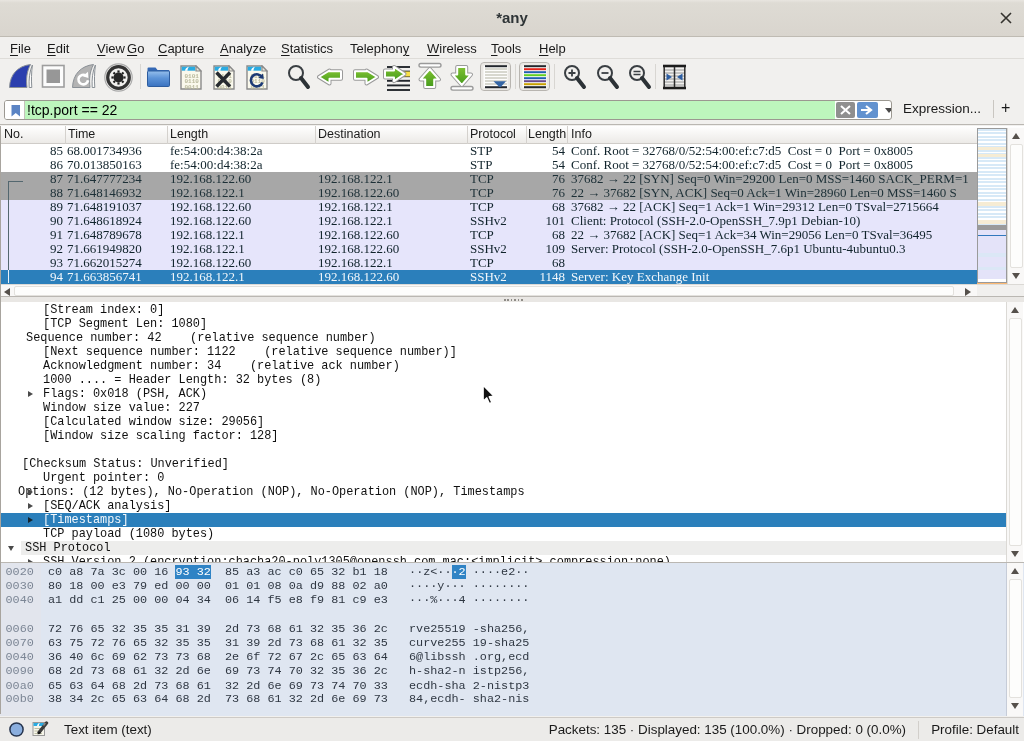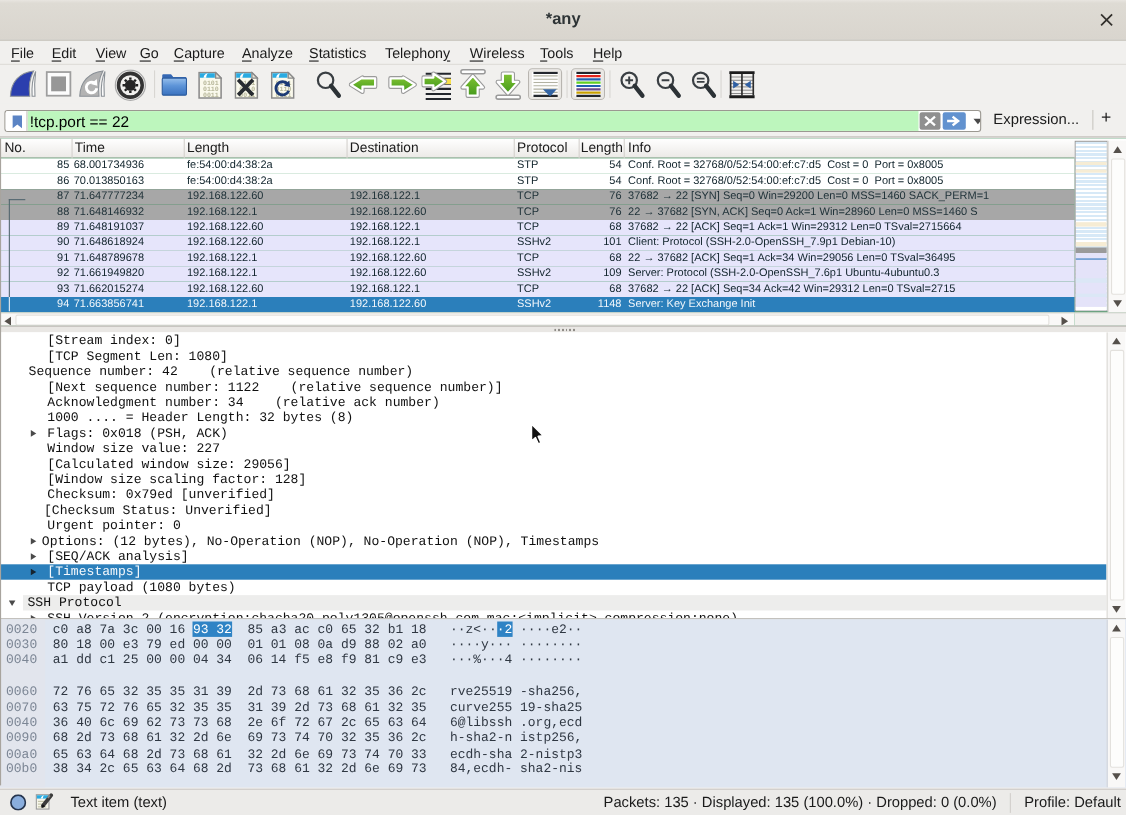--- a/index.html
+++ b/index.html
@@ -20,25 +20,25 @@
 
 #fbar{position:absolute;left:0;top:94px;width:1024px;height:31px;background:#f1f0ee;border-bottom:1px solid #bab7b2}
 #finput{position:absolute;left:4px;top:6px;width:888px;height:20px;background:#fff;border:1px solid #9b9891;border-radius:3px;overflow:hidden}
 #fbook{position:absolute;left:0px;top:0px;width:20px;height:18px;background:#fff;border-right:1px solid #c5c2bc}
 #ftext{position:absolute;left:22px;top:1px;font-size:14px;color:#000}
 #fclear{position:absolute;left:831px;top:1px;width:19px;height:16px;background:#8f8f8f;border-radius:2px}
 #fapply{position:absolute;left:852px;top:1px;width:21px;height:16px;background:#6292cf;border-radius:2px}
 #fexp{position:absolute;left:903px;top:7px;font-size:13.5px;color:#1a1a1a}
 #fplus{position:absolute;left:1001px;top:5px;font-size:16px;color:#1a1a1a}
 
-#plist{position:absolute;left:0;top:126px;width:1024px;height:170px;background:#15803d}
+#plist{position:absolute;left:0;top:126px;width:1024px;height:170px;background:#fdba74}
 #phead{position:absolute;left:0;top:0;width:1024px;height:18px;background:linear-gradient(#ffffff,#eceae7);border-bottom:1px solid #cfccc8;font-size:12.5px;color:#1b1b1b}
 #phead span{position:absolute;top:1px}
 #phead i{position:absolute;top:0;width:1px;height:18px;background:#d4d1cd;font-style:normal}
-.prow{position:absolute;left:0;width:977px;height:14px;font-family:Liberation Sans, sans-serif;font-size:10px;line-height:14px;color:#10232b;white-space:pre;overflow:hidden}
+.prow{position:absolute;left:0;width:977px;height:14px;font-family:Liberation Serif, serif;font-size:13px;line-height:14px;color:#10232b;white-space:pre;overflow:hidden}
 .prow span{position:absolute;top:0}
 .c0{right:914px;text-align:right}
 .c1{left:67px}.c2{left:170px}.c3{left:318px}.c4{left:470px}
 .c5{left:470px;width:95px;text-align:right}
 .c6{left:571px}
 
 #minimap{position:absolute;left:977px;top:2px;width:30px;height:155px;border:1px solid #9a9a9a;background:#fff}
 .vsb{position:absolute;width:17px;background:#f9f8f7;border-left:1px solid #dbd9d5}
 .hsb{position:absolute;left:0;width:977px;height:12px;background:#f9f8f7;border-top:1px solid #dbd9d5}
 .arr{position:absolute;width:0;height:0}
@@ -62,21 +62,21 @@
 <div id="win">
 <div id="title">
  <div class="t">*any</div>
  <svg class="x" viewBox="0 0 16 16">
         <path d="M3 3 L13 13 M13 3 L3 13" stroke="#34322e" stroke-width="1.6"></path>
       </svg>
 </div>
 <div id="menu">
  <span style="left:10px"><u>F</u>ile</span>
  <span style="left:47px"><u>E</u>dit</span>
- <span style="left:87px"><u>V</u>iew</span>
+ <span style="left:97px"><u>V</u>iew</span>
  <span style="left:127px"><u>G</u>o</span>
  <span style="left:158px"><u>C</u>apture</span>
  <span style="left:220px"><u>A</u>nalyze</span>
  <span style="left:281px"><u>S</u>tatistics</span>
  <span style="left:350px">Telephon<u>y</u></span>
  <span style="left:427px"><u>W</u>ireless</span>
  <span style="left:491px"><u>T</u>ools</span>
  <span style="left:539px"><u>H</u>elp</span>
 </div>
 <div id="tbar">
@@ -319,21 +319,21 @@
   <span style="left:571px">Info</span>
  </div>
  <div class="prow" style="top:18px;background:#fff"><span class="c0">85</span><span class="c1">68.001734936</span><span class="c2">fe:54:00:d4:38:2a</span><span class="c4">STP</span><span class="c5">54</span><span class="c6">Conf. Root = 32768/0/52:54:00:ef:c7:d5  Cost = 0  Port = 0x8005</span></div>
  <div class="prow" style="top:32px;background:#fff"><span class="c0">86</span><span class="c1">70.013850163</span><span class="c2">fe:54:00:d4:38:2a</span><span class="c4">STP</span><span class="c5">54</span><span class="c6">Conf. Root = 32768/0/52:54:00:ef:c7:d5  Cost = 0  Port = 0x8005</span></div>
  <div class="prow" style="top:46px;background:#a7a7a7;color:#1d3037"><span class="c0">87</span><span class="c1">71.647777234</span><span class="c2">192.168.122.60</span><span class="c3">192.168.122.1</span><span class="c4">TCP</span><span class="c5">76</span><span class="c6">37682 → 22 [SYN] Seq=0 Win=29200 Len=0 MSS=1460 SACK_PERM=1</span></div>
  <div class="prow" style="top:60px;background:#a7a7a7;color:#1d3037"><span class="c0">88</span><span class="c1">71.648146932</span><span class="c2">192.168.122.1</span><span class="c3">192.168.122.60</span><span class="c4">TCP</span><span class="c5">76</span><span class="c6">22 → 37682 [SYN, ACK] Seq=0 Ack=1 Win=28960 Len=0 MSS=1460 S</span></div>
  <div class="prow" style="top:74px;background:#e6e5fb"><span class="c0">89</span><span class="c1">71.648191037</span><span class="c2">192.168.122.60</span><span class="c3">192.168.122.1</span><span class="c4">TCP</span><span class="c5">68</span><span class="c6">37682 → 22 [ACK] Seq=1 Ack=1 Win=29312 Len=0 TSval=2715664</span></div>
  <div class="prow" style="top:88px;background:#e6e5fb"><span class="c0">90</span><span class="c1">71.648618924</span><span class="c2">192.168.122.60</span><span class="c3">192.168.122.1</span><span class="c4">SSHv2</span><span class="c5">101</span><span class="c6">Client: Protocol (SSH-2.0-OpenSSH_7.9p1 Debian-10)</span></div>
  <div class="prow" style="top:102px;background:#e6e5fb"><span class="c0">91</span><span class="c1">71.648789678</span><span class="c2">192.168.122.1</span><span class="c3">192.168.122.60</span><span class="c4">TCP</span><span class="c5">68</span><span class="c6">22 → 37682 [ACK] Seq=1 Ack=34 Win=29056 Len=0 TSval=36495</span></div>
  <div class="prow" style="top:116px;background:#e6e5fb"><span class="c0">92</span><span class="c1">71.661949820</span><span class="c2">192.168.122.1</span><span class="c3">192.168.122.60</span><span class="c4">SSHv2</span><span class="c5">109</span><span class="c6">Server: Protocol (SSH-2.0-OpenSSH_7.6p1 Ubuntu-4ubuntu0.3</span></div>
- <div class="prow" style="top:130px;background:#e6e5fb"><span class="c0">93</span><span class="c1">71.662015274</span><span class="c2">192.168.122.60</span><span class="c3">192.168.122.1</span><span class="c4">TCP</span><span class="c5">68</span><span class="c6">37682 → 22 [ACK] Seq=34 Ack=42 Win=29312 Len=0 TSval=2715</span></div>
+ <div class="prow" style="top:130px;background:#e6e5fb"><span class="c0">93</span><span class="c1">71.662015274</span><span class="c2">192.168.122.60</span><span class="c3">192.168.122.1</span><span class="c4">TCP</span><span class="c5">68</span></div>
  <div class="prow" style="top:144px;background:#2b7fbb;color:#f2f7fb"><span class="c0">94</span><span class="c1">71.663856741</span><span class="c2">192.168.122.1</span><span class="c3">192.168.122.60</span><span class="c4">SSHv2</span><span class="c5">1148</span><span class="c6">Server: Key Exchange Init</span></div>
 
  <div class="abs" style="left:8px;top:55px;width:1px;height:89px;background:#53676f"></div>
  <div class="abs" style="left:8px;top:55px;width:15px;height:1px;background:#53676f"></div>
  <div class="abs" style="left:8px;top:144px;width:1px;height:13px;background:#e8f1f8"></div>
 
  <div id="minimap">
   <div class="abs" style="left:0;top:0;width:28px;height:153px;background:repeating-linear-gradient(#d7e9f7 0px,#d7e9f7 2px,#ffffff 2px,#ffffff 3.5px)"></div>
   <div class="abs" style="left:0;top:17.5px;width:28px;height:3px;background:#f6ecd4"></div>
   <div class="abs" style="left:0;top:24.5px;width:28px;height:3px;background:#f6ecd4"></div>
@@ -367,24 +367,23 @@
  <div class="drow" style="top:1px"><span style="margin-left:43px">[Stream index: 0]</span></div>
  <div class="drow" style="top:15px"><span style="margin-left:43px">[TCP Segment Len: 1080]</span></div>
  <div class="drow" style="top:29px"><span style="margin-left:26px">Sequence number: 42    (relative sequence number)</span></div>
  <div class="drow" style="top:43px"><span style="margin-left:43px">[Next sequence number: 1122    (relative sequence number)]</span></div>
  <div class="drow" style="top:57px"><span style="margin-left:43px">Acknowledgment number: 34    (relative ack number)</span></div>
  <div class="drow" style="top:71px"><span style="margin-left:43px">1000 .... = Header Length: 32 bytes (8)</span></div>
  <div class="drow" style="top:85px"><span class="tri" style="left:28px;top:3.5px"></span><span style="margin-left:43px">Flags: 0x018 (PSH, ACK)</span></div>
  <div class="drow" style="top:99px"><span style="margin-left:43px">Window size value: 227</span></div>
  <div class="drow" style="top:113px"><span style="margin-left:43px">[Calculated window size: 29056]</span></div>
  <div class="drow" style="top:127px"><span style="margin-left:43px">[Window size scaling factor: 128]</span></div>
- <div class="drow" style="top:141px"><span style="margin-left:43px">Checksum: 0x79ed [unverified]</span></div>
- <div class="drow" style="top:155px"><span style="margin-left:40px">[Checksum Status: Unverified]</span></div>
+ <div class="drow" style="top:155px"><span style="margin-left:22px">[Checksum Status: Unverified]</span></div>
  <div class="drow" style="top:169px"><span style="margin-left:43px">Urgent pointer: 0</span></div>
- <div class="drow" style="top:183px"><span class="tri" style="left:28px;top:3.5px"></span><span style="margin-left:38px">Options: (12 bytes), No-Operation (NOP), No-Operation (NOP), Timestamps</span></div>
+ <div class="drow" style="top:183px"><span class="tri" style="left:28px;top:3.5px"></span><span style="margin-left:18px">Options: (12 bytes), No-Operation (NOP), No-Operation (NOP), Timestamps</span></div>
  <div class="drow" style="top:197px"><span class="tri" style="left:28px;top:3.5px"></span><span style="margin-left:43px">[SEQ/ACK analysis]</span></div>
  <div class="drow sel" style="top:211px"><span class="tri" style="left:28px;top:3.5px;border-left-color:#16242e"></span><span style="margin-left:43px">[Timestamps]</span></div>
  <div class="drow" style="top:225px"><span style="margin-left:43px">TCP payload (1080 bytes)</span></div>
  <div class="drow" style="top:239px;background:linear-gradient(to right,#fff 21px,#ededec 21px)"><span class="trid" style="left:7.5px;top:5px"></span><span style="margin-left:25px">SSH Protocol</span></div>
  <div class="drow" style="top:253px"><span class="tri" style="left:28px;top:3.5px"></span><span style="margin-left:43px">SSH Version 2 (encryption:chacha20-poly1305@openssh.com mac:&lt;implicit&gt; compression:none)</span></div>
  <div class="vsb" style="left:1006px;top:0px;height:260px">
   <div class="arr" style="left:4px;top:5px;border-left:4.5px solid transparent;border-right:4.5px solid transparent;border-bottom:6px solid #55504b"></div>
   <div class="abs" style="left:2px;top:16px;width:13px;height:228px;background:#fdfdfc;border:1px solid #e3e1dd;border-radius:2px"></div>
   <div class="arr" style="left:4px;top:249px;border-left:4.5px solid transparent;border-right:4.5px solid transparent;border-top:6px solid #55504b"></div>
  </div>

